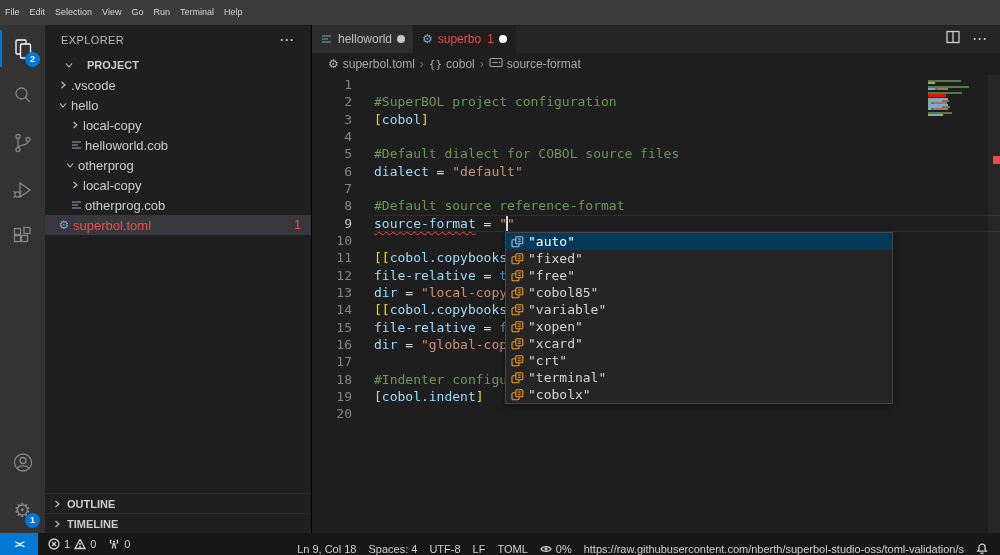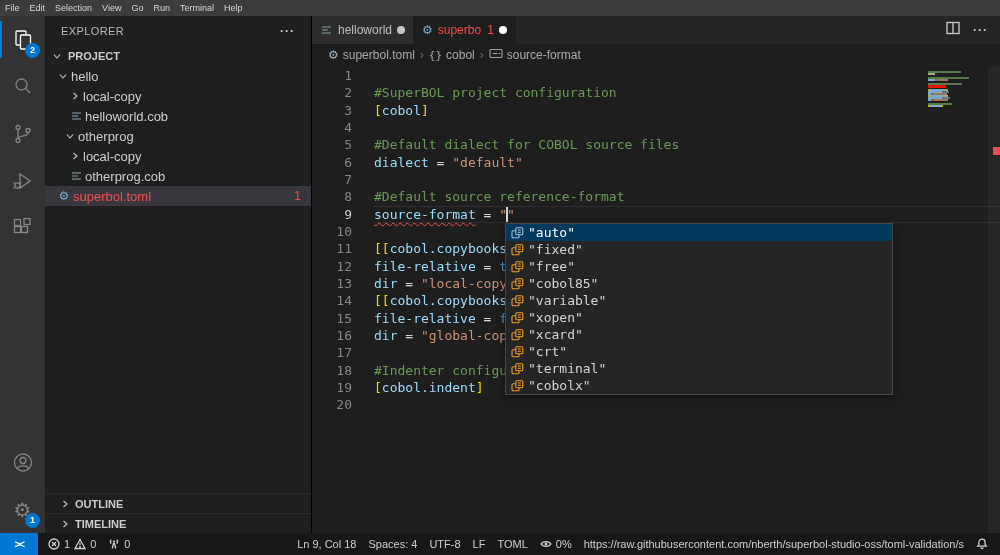--- a/index.html
+++ b/index.html
@@ -2,21 +2,21 @@
 <html><head>
 <meta charset="utf-8">
 <style>
   * { margin:0; padding:0; box-sizing:border-box; }
   html,body { background:#000; }
   body { font-family:"Liberation Sans", sans-serif; }
   .app { position:relative; width:1000px; height:555px; background:#1e1e1e; overflow:hidden;
          display:flex; flex-direction:column; color:#cccccc; }
 
   
-  .titlebar { height:16px; background:#3c3c3c; display:flex; align-items:center;
+  .titlebar { height:25px; background:#3c3c3c; display:flex; align-items:center;
               padding-left:5px; gap:10px; flex:none; }
   .menu-item { font-size:9px; color:#d6d6d6; line-height:13px; cursor:default; }
 
   
   .main { flex:1; display:flex; min-height:0; }
 
   
   .activitybar { width:45px; background:#333333; flex:none; display:flex; flex-direction:column; }
   .aitem { position:relative; height:47px; display:flex; align-items:center; justify-content:center;
            color:#858585; }
@@ -29,31 +29,31 @@
   .aspacer { flex:1; }
   .gear-glyph { font-size:20px; line-height:1; font-family:"DejaVu Sans", sans-serif; }
 
   
   .sidebar { width:267px; background:#1f1f1f; border-right:1px solid #000; flex:none;
              display:flex; flex-direction:column; font-size:13px; }
   .side-title { height:30px; display:flex; align-items:center; padding:0 16px; flex:none; }
   .side-title-label { font-size:11px; color:#bbbbbb; letter-spacing:.4px; }
   .side-more { margin-left:auto; color:#cccccc; font-weight:bold; letter-spacing:1px; font-size:12px; }
   .section-header { height:20px; display:flex; align-items:center; font-size:11px; font-weight:bold;
-                    color:#cccccc; padding-left:4px; gap:3px; flex:none; }
+                    color:#cccccc; padding-left:16px; gap:10px; flex:none; }
   .tree { flex:1; overflow:hidden; }
   .trow { height:20px; display:flex; align-items:center; color:#cccccc; cursor:pointer; }
   .trow.selected { background:#37373d; }
   .trow.error .tlabel { color:#f14c4c; }
   .tchev { width:16px; display:flex; justify-content:center; color:#c5c5c5; flex:none; }
   .tficon { width:18px; display:flex; justify-content:center; flex:none; font-size:12px; }
   .tlabel { white-space:nowrap; }
   .tbadge { margin-left:auto; margin-right:10px; color:#f14c4c; font-size:12px; }
   .side-panel { height:20px; border-top:1px solid #2b2b2b; display:flex; align-items:center;
-                font-size:11px; font-weight:bold; color:#cccccc; padding-left:12px; gap:2px; flex:none; }
+                font-size:11px; font-weight:bold; color:#cccccc; padding-left:4px; gap:2px; flex:none; }
 
   
   .editorzone { flex:1; display:flex; flex-direction:column; min-width:0; }
   .tabbar { height:28px; background:#252526; display:flex; flex:none; }
   .tab { width:102px; display:flex; align-items:center; gap:5px; padding:0 8px;
          background:#2d2d2d; border-right:1px solid #1e1e1e; font-size:12px; color:#bfbfbf; cursor:pointer; }
   .tab.active { background:#1e1e1e; color:#e7e7e7; }
   .tab.error .tab-label, .tab.error .tab-badge { color:#f14c4c; }
   .tab-label { white-space:nowrap; overflow:hidden; }
   .tab-dot { width:8px; height:8px; border-radius:50%; background:#c5c5c5; margin-left:auto; flex:none; }
@@ -107,21 +107,21 @@
   .sgrow.sel .frontfill { fill:#04395e; }
   .sglabel { font-family:"DejaVu Sans Mono", monospace; font-size:13px; line-height:17px; }
 
   
   .statusbar { height:22px; background:#171717; display:flex; align-items:stretch; flex:none;
                font-size:11px; color:#cfcfcf; }
   .sb-remote { width:38px; background:#0078d4; color:#fff; display:flex; align-items:center;
                justify-content:center; font-weight:bold; font-size:10px; letter-spacing:-1.5px; cursor:pointer; }
   .sb-item { display:flex; align-items:center; gap:4px; padding:0 6px; cursor:pointer; white-space:nowrap; }
   .sb-left { display:flex; align-items:stretch; padding-left:4px; }
-  .sb-right { margin-left:auto; display:flex; align-items:center; padding-right:6px; }
+  .sb-right { margin-left:auto; display:flex; align-items:flex-end; padding-right:6px; }
   .sb-url { max-width:425px; overflow:hidden; }
   .sb-ico { display:flex; align-items:center; }
 </style>
 </head>
 <body>
 
 <div class="app">
 
   <div class="titlebar">
       <div class="menu-item">File</div>
@@ -208,20 +208,28 @@
       </div>
       <div class="section-header">
         <span class="tchev">
             <svg width="10" height="10" viewBox="0 0 10 10" fill="none" stroke="currentColor" stroke-width="1.3">
               <polyline points="2,3.5 5,7 8,3.5" stroke-width="1.1"></polyline>
             </svg>
           </span>
         <span>PROJECT</span>
       </div>
       <div class="tree">
+          <div class="trow" style="padding-left: 10px;">
+            <span class="tchev">
+              <svg width="10" height="10" viewBox="0 0 10 10" fill="none" stroke="currentColor" stroke-width="1.3">
+                <polyline points="3.5,2 7,5 3.5,8" stroke-width="1.1"></polyline>
+              </svg>
+            </span>
+            <span class="tlabel">.vscode</span>
+          </div>
           <div class="trow" style="padding-left: 10px;">
             <span class="tchev">
               <svg width="10" height="10" viewBox="0 0 10 10" fill="none" stroke="currentColor" stroke-width="1.3">
                 <polyline points="2,3.5 5,7 8,3.5" stroke-width="1.1"></polyline>
               </svg>
             </span>
             <span class="tlabel">hello</span>
           </div>
           <div class="trow" style="padding-left: 22px;">
             <span class="tchev">

